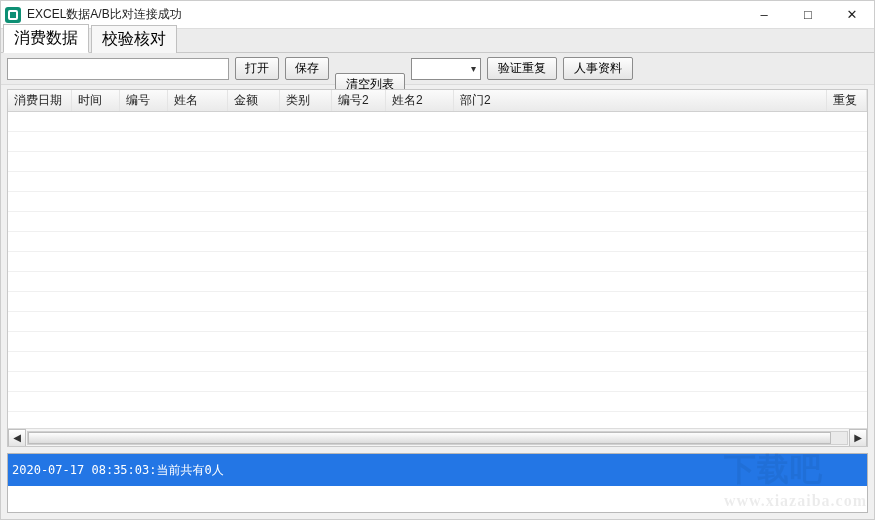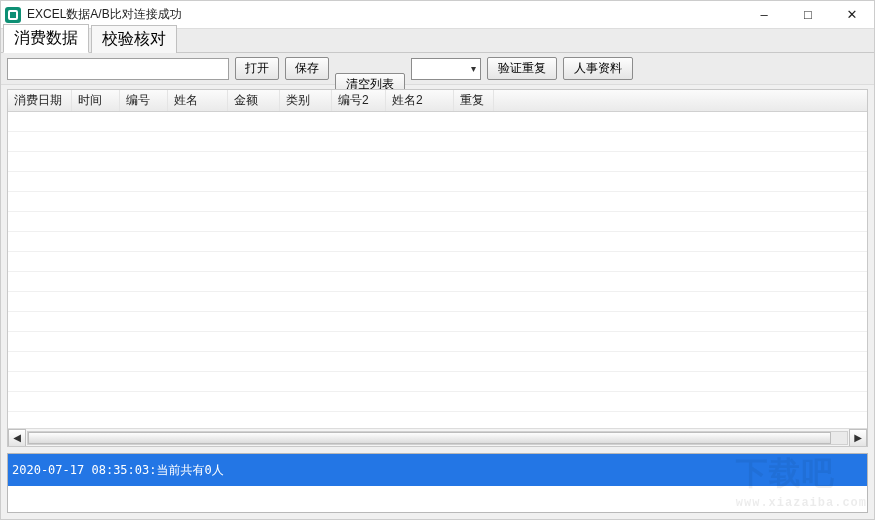--- a/index.html
+++ b/index.html
@@ -32,22 +32,22 @@
   .grid-body { flex: 1; overflow-y: auto; background: #fff; position: relative; }
   .grid-body::before { content:""; position:absolute; inset:0; background: repeating-linear-gradient(to bottom, #fff 0, #fff 19px, #f0f0f0 19px, #f0f0f0 20px); pointer-events:none; }
   .hscroll { height: 18px; background: #f4f4f4; border-top: 1px solid #dcdcdc; display: flex; align-items: center; }
   .hs-btn { width: 18px; height: 18px; border: 1px solid #c0c0c0; background: linear-gradient(#fff,#e4e4e4); display: flex; align-items: center; justify-content: center; font-size: 10px; color:#333; }
   .hs-track { flex: 1; height: 14px; margin: 0 1px; background: #eaeaea; border: 1px solid #d0d0d0; position:relative; }
   .hs-thumb { position:absolute; left:0; top:0; height:100%; width:98%; background: linear-gradient(#fdfdfd,#dcdcdc); border:1px solid #bcbcbc; }
   
   .statuslist { height: 60px; margin: 4px 6px 6px 6px; border: 1px solid #b8b8b8; background: #fff; overflow: hidden; }
   .status-row { height: 18px; color: #fff; background: #2376e5; padding: 16px 4px; font-size: 12px; display: flex; align-items: center; font-family: "SimSun", monospace; }
   
-  .watermark { position: absolute; right: 8px; bottom: 10px; font-size: 32px; color: rgba(0,0,0,0.06); font-weight: bold; font-family: Liberation Mono, monospace; pointer-events: none; letter-spacing: 1px; }
-  .watermark .small { display:block; font-size:12px; letter-spacing:1px; color: rgba(0,0,0,0.08); text-align:center; }
+  .watermark { position: absolute; right: 8px; bottom: 10px; font-size: 32px; color: rgba(0,0,0,0.06); font-weight: bold; font-family: Liberation Serif, serif; pointer-events: none; letter-spacing: 1px; }
+  .watermark .small { display:block; font-size:16px; letter-spacing:1px; color: rgba(0,0,0,0.08); text-align:center; }
   .outer { position: relative; width:875px; height:520px; }
 </style>
 </head>
 <body>
 <div class="outer">
 <div class="window">
 
   <div class="titlebar">
     <span class="icon"></span>
     <span class="title">EXCEL数据A/B比对连接成功</span>
@@ -96,20 +96,23 @@
           </div>
       <div class="gh" style="width:52px">
             <span>类别</span>
           </div>
       <div class="gh" style="width:54px">
             <span>编号2</span>
           </div>
       <div class="gh" style="width:68px">
             <span>姓名2</span>
           </div>
+      <div class="gh" style="flex:1">
+            <span>部门2</span>
+          </div>
       <div class="gh" style="width:40px">
             <span>重复</span>
           </div>
     </div>
     <div class="grid-body"></div>
     <div class="hscroll">
       <div class="hs-btn">◀</div>
       <div class="hs-track">
             <div class="hs-thumb"></div>
           </div>

